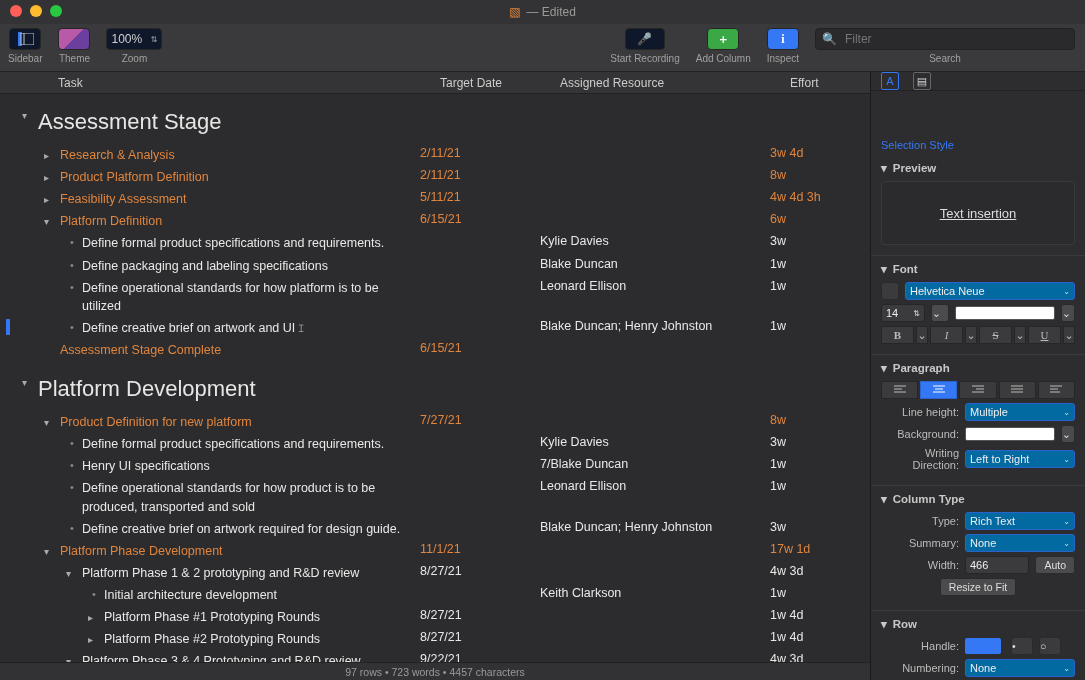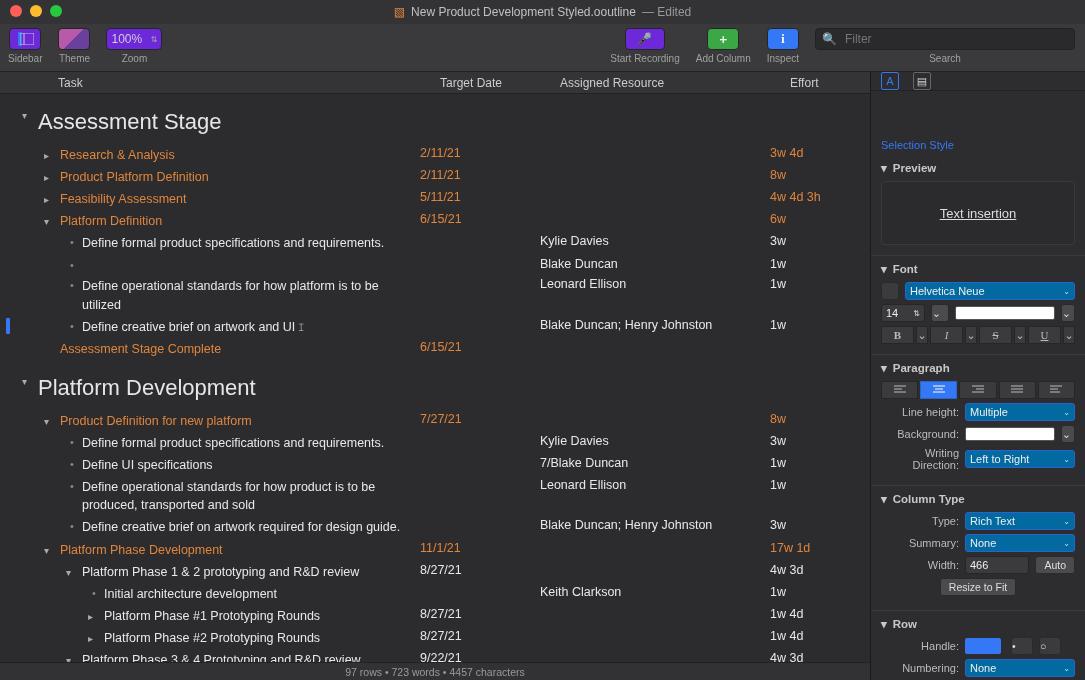--- a/index.html
+++ b/index.html
@@ -35,21 +35,21 @@
   .tl-close{background:#ff5f57;} .tl-min{background:#febc2e;} .tl-max{background:#28c840;}
   .title-wrap { display:flex; align-items:center; gap:6px; color:#c0c0c0; font-size:12px; }
 
   
   .toolbar {
     height:48px; background:#3a3a3c; display:flex; align-items:flex-start;
     border-bottom:1px solid #222;
   }
   .tb-group { display:flex; flex-direction:column; align-items:center; padding:4px 8px 0 8px; }
   .tb-btn {
-    background:#6d28d9; border:1px solid #262627; border-radius:4px;
+    background:#0f172a; border:1px solid #262627; border-radius:4px;
     min-width:32px; height:22px; display:flex; align-items:center; justify-content:center;
     color:#d0d0d0; font-size:12px;
   }
   .tb-btn.blue-strip::before{ content:""; width:4px; height:14px; background:#3478f6; margin-right:-2px;}
   .tb-btn.blue-strip { padding-left:2px;}
   .tb-label { font-size:10px; color:#a0a0a0; margin-top:3px; }
   .zoom-select { display:flex; align-items:center; gap:4px;}
   .spacer { flex:1; }
   .search-wrap { display:flex; flex-direction:column; align-items:center; padding:4px 10px 0 8px; }
   .search-box {
@@ -154,21 +154,20 @@
 <body>
 
 <div class="titlebar">
   <div class="traffic">
     <span class="tl-close"></span>
     <span class="tl-min"></span>
     <span class="tl-max"></span>
   </div>
   <div class="title-wrap">
     <span style="color:#e0853d;">▧</span>
-    <span>New Product Development Styled.ooutline</span>
     <span style="color:#9a9a9a;">— Edited</span>
   </div>
 </div>
 
 <div class="toolbar">
   <div class="tb-group">
     <div class="tb-btn blue-strip">
       <svg width="14" height="12">
           <rect x="0" y="0" width="14" height="12" fill="none" stroke="#c8c8c8"></rect>
           <line x1="4" y1="0" x2="4" y2="12" stroke="#c8c8c8"></line>
@@ -273,20 +272,21 @@
             <span class="bullet">•</span>
             <span class="task-text ">Define formal product specifications and requirements.</span>
           </div>
           <div class="cell-date "></div>
           <div class="cell-res">Kylie Davies</div>
           <div class="cell-eff ">3w</div>
         </div>
         <div class="row indent-2">
           <div class="cell-task">
             <span class="bullet">•</span>
+            <span class="task-text ">Define packaging and labeling specifications</span>
           </div>
           <div class="cell-date "></div>
           <div class="cell-res">Blake Duncan</div>
           <div class="cell-eff ">1w</div>
         </div>
         <div class="row indent-2">
           <div class="cell-task">
             <span class="bullet">•</span>
             <span class="task-text ">Define operational standards for how platform is to be utilized</span>
           </div>
@@ -335,21 +335,21 @@
             <span class="bullet">•</span>
             <span class="task-text ">Define formal product specifications and requirements.</span>
           </div>
           <div class="cell-date "></div>
           <div class="cell-res">Kylie Davies</div>
           <div class="cell-eff ">3w</div>
         </div>
         <div class="row indent-2">
           <div class="cell-task">
             <span class="bullet">•</span>
-            <span class="task-text ">Define UI specifications</span>
+            <span class="task-text ">Henry UI specifications</span>
           </div>
           <div class="cell-date "></div>
           <div class="cell-res">7/Blake Duncan</div>
           <div class="cell-eff ">1w</div>
         </div>
         <div class="row indent-2">
           <div class="cell-task">
             <span class="bullet">•</span>
             <span class="task-text ">Define operational standards for how product is to be produced, transported and sold</span>
           </div>

